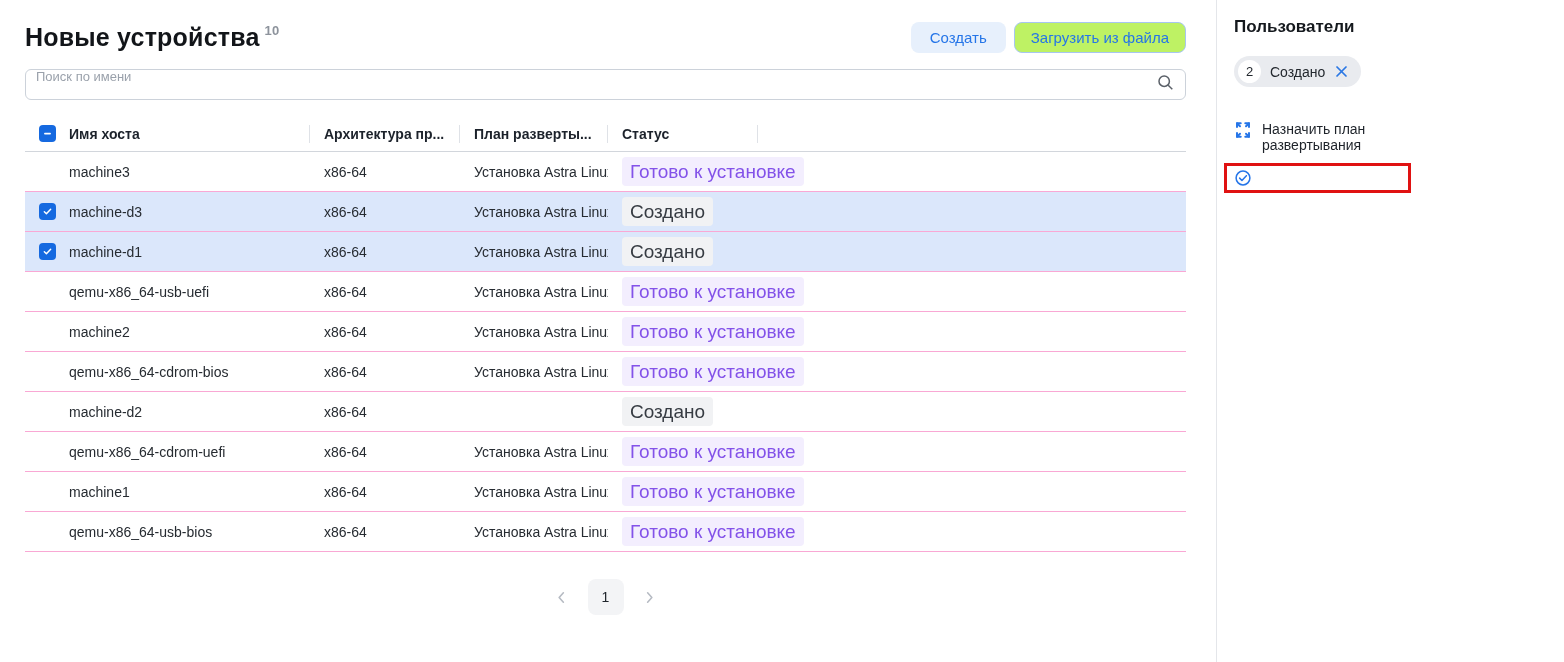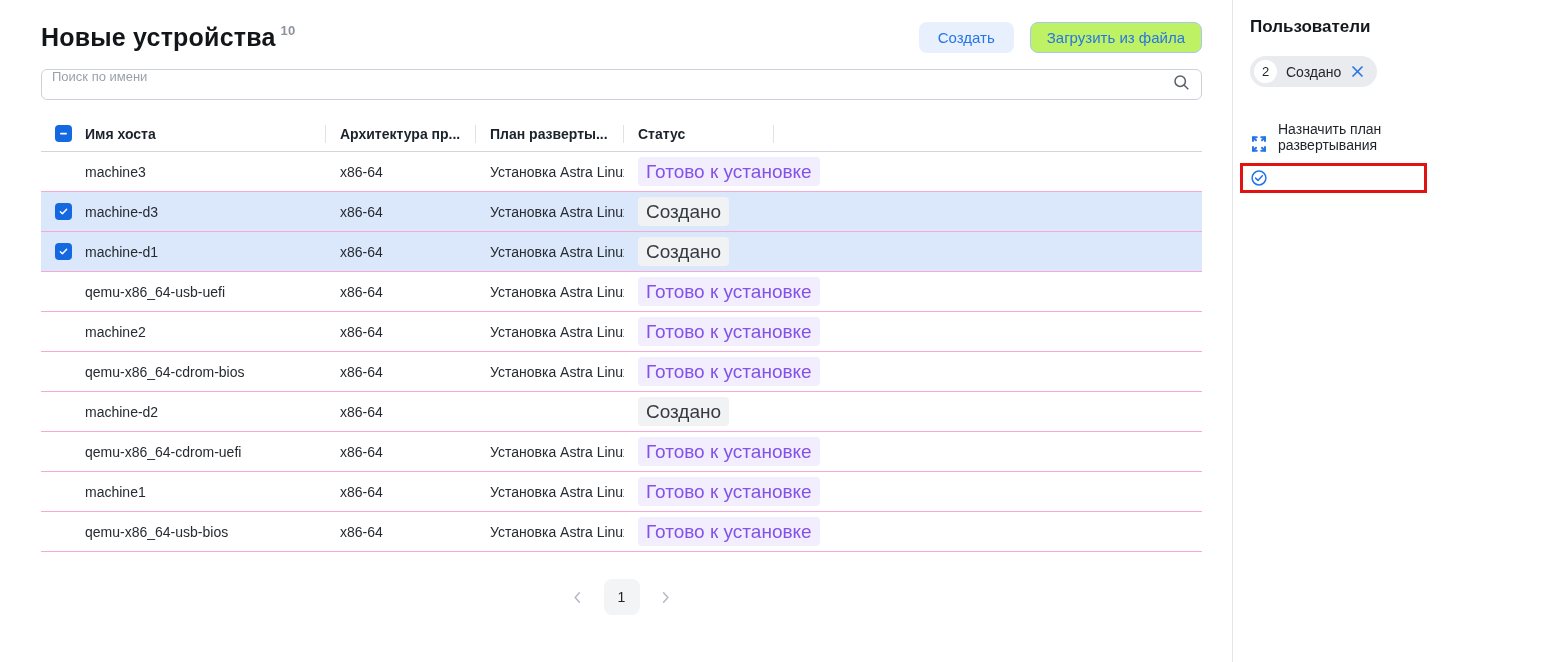--- a/index.html
+++ b/index.html
@@ -2,30 +2,30 @@
 <html><head>
 <meta charset="utf-8">
 <style>
   * { box-sizing: border-box; margin: 0; padding: 0; }
   html, body { background: #ffffff; }
   body {
     font-family: "Liberation Sans", sans-serif;
     width: 1564px; height: 662px; overflow: hidden;
     color: #262b31;
   }
-  .app { display: flex; width: 1424px; height: 662px; margin-left: 16px; }
+  .app { display: flex; width: 1424px; height: 662px; }
 
   
   .main { width: 1217px; border-right: 1px solid #e4e6ea; padding: 0 30px 0 25px; }
 
   .page-header { display: flex; justify-content: space-between; align-items: center; padding-top: 22px; }
   .page-title { font-size: 25px; font-weight: 700; color: #121519; letter-spacing: .2px; }
   .page-title sup { font-size: 13px; font-weight: 700; color: #8d939c; margin-left: 5px; position: relative; top: -2px; }
 
-  .toolbar { display: flex; gap: 16px; }
+  .toolbar { display: flex; gap: 8px; }
   .btn { height: 31px; border-radius: 8px; font-size: 15px; font-family: inherit; cursor: pointer; }
   .btn-tonal { background: var(--btn-tonal-bg); color: var(--accent); border: none; padding: 0 19px; }
   .btn-outline { background: #bef264; color: var(--accent); border: 1px solid #a7c6f1; padding: 0 16px; }
 
   .search-box { position: relative; margin-top: 14px; height: 31px; }
   .search-box input {
     width: 100%; height: 100%; border: 1px solid #ccd2da; border-radius: 6px;
     padding: 0 38px 16px 10px; font-size: 13px; font-family: inherit; color: #262b31; outline: none;
   }
   .search-box input::placeholder { color: #9aa1ab; }
@@ -72,21 +72,21 @@
   .panel-title { font-size: 17px; font-weight: 700; color: #14181d; }
 
   .chip { margin-top: 19px; align-self: flex-start; display: inline-flex; align-items: center; gap: 9px;
           background: #e9ebef; border-radius: 16px; padding: 4px 12px 4px 4px; font-size: 14px;
           color: #23282e; cursor: pointer; }
   .chip-count { width: 23px; height: 23px; border-radius: 50%; background: #ffffff;
                 display: flex; align-items: center; justify-content: center; font-size: 13px; color: #23282e; }
   .chip-close { width: 15px; height: 15px; cursor: pointer; }
 
   .actions { margin-top: 31px; display: flex; flex-direction: column; gap: 7px; }
-  .action { display: flex; align-items: flex-end; gap: 10px; font-size: 14px; color: #1e232a;
+  .action { display: flex; align-items: flex-start; gap: 10px; font-size: 14px; color: #1e232a;
             padding: 3px 0; cursor: pointer; }
   .action .a-icon { width: 18px; height: 18px; color: var(--accent); flex: none; }
   .action.highlighted { border: 3px solid var(--annotation-red); align-self: stretch;
                         padding: 3px 8px 3px 7px; margin-left: -10px; }
 </style>
 </head>
 <body style="--accent: #2575e8; --checkbox-blue: #1569e0; --btn-tonal-bg: #e7f0fc; --selected-row-bg: #dbe7fb; --ready-fg: #8352e9; --ready-bg: #f3eefe; --created-fg: #363b42; --created-bg: #f1f2f4; --annotation-red: #e01212;">
 
 <div class="app">
 

